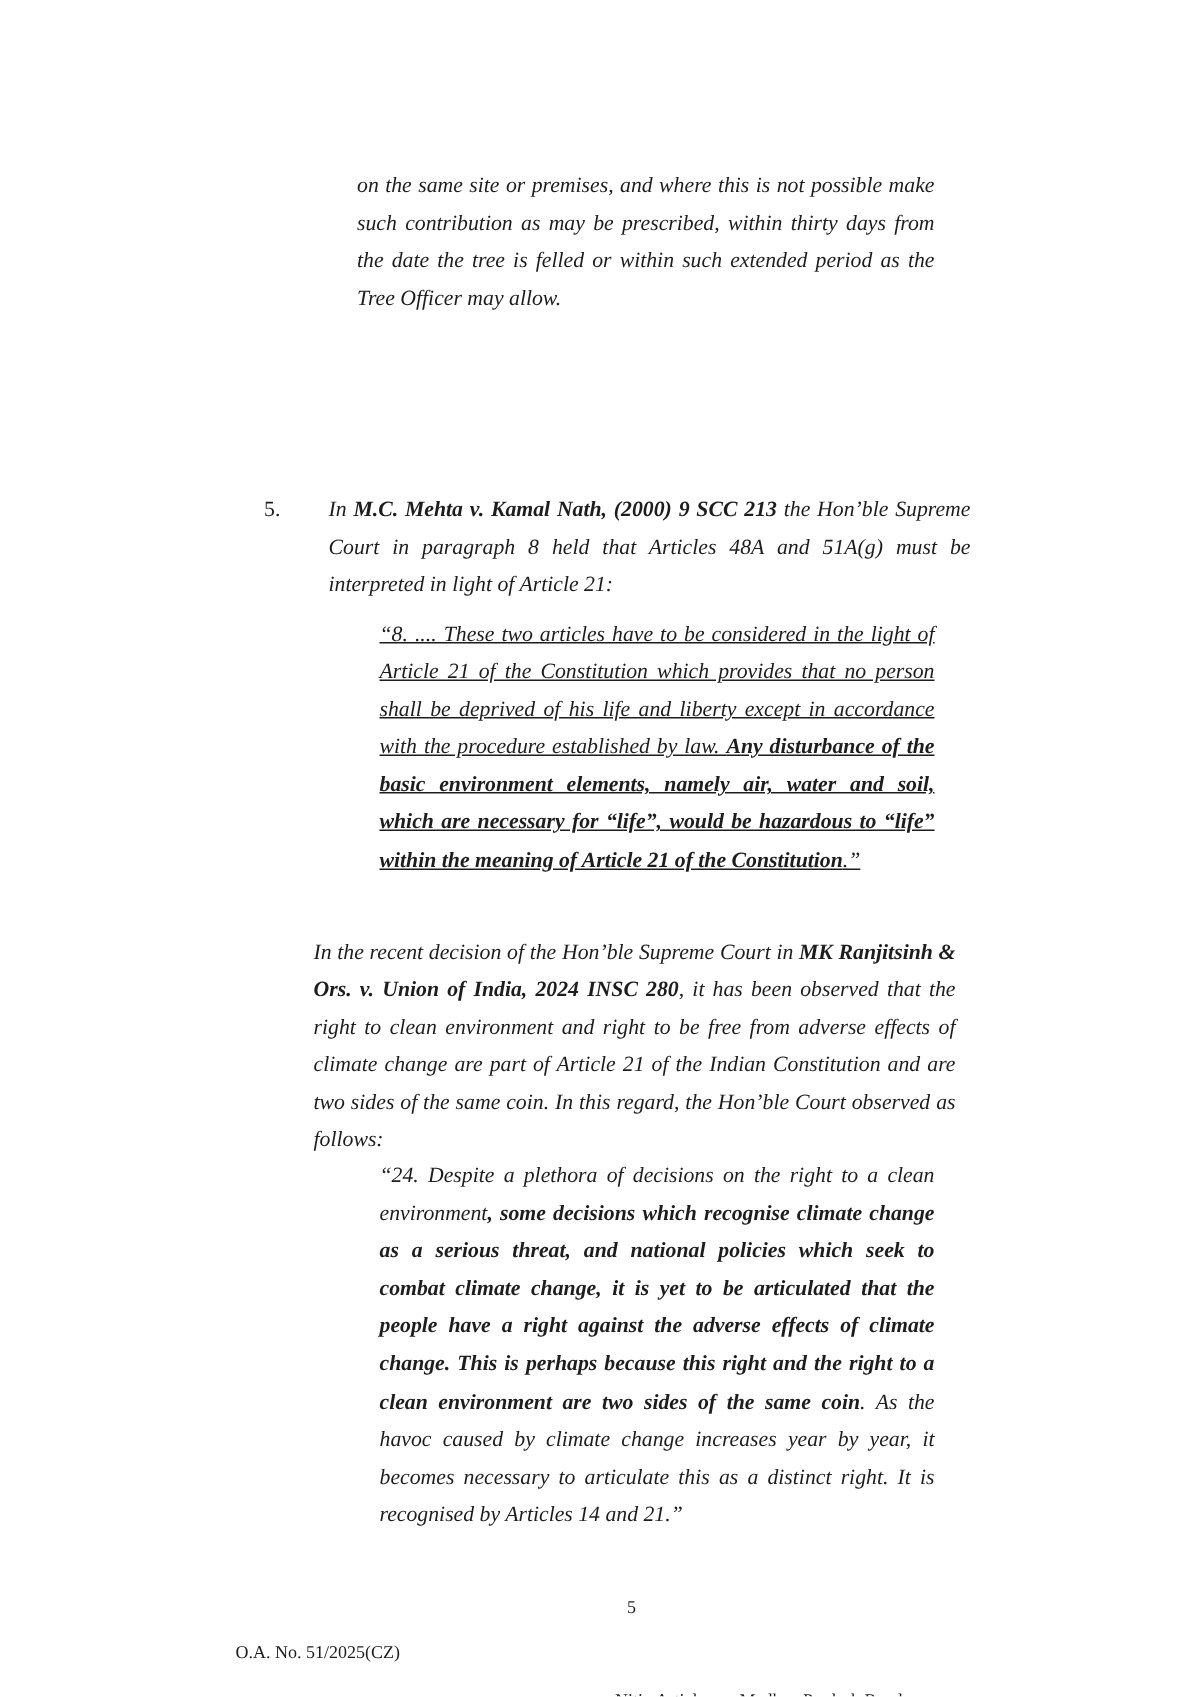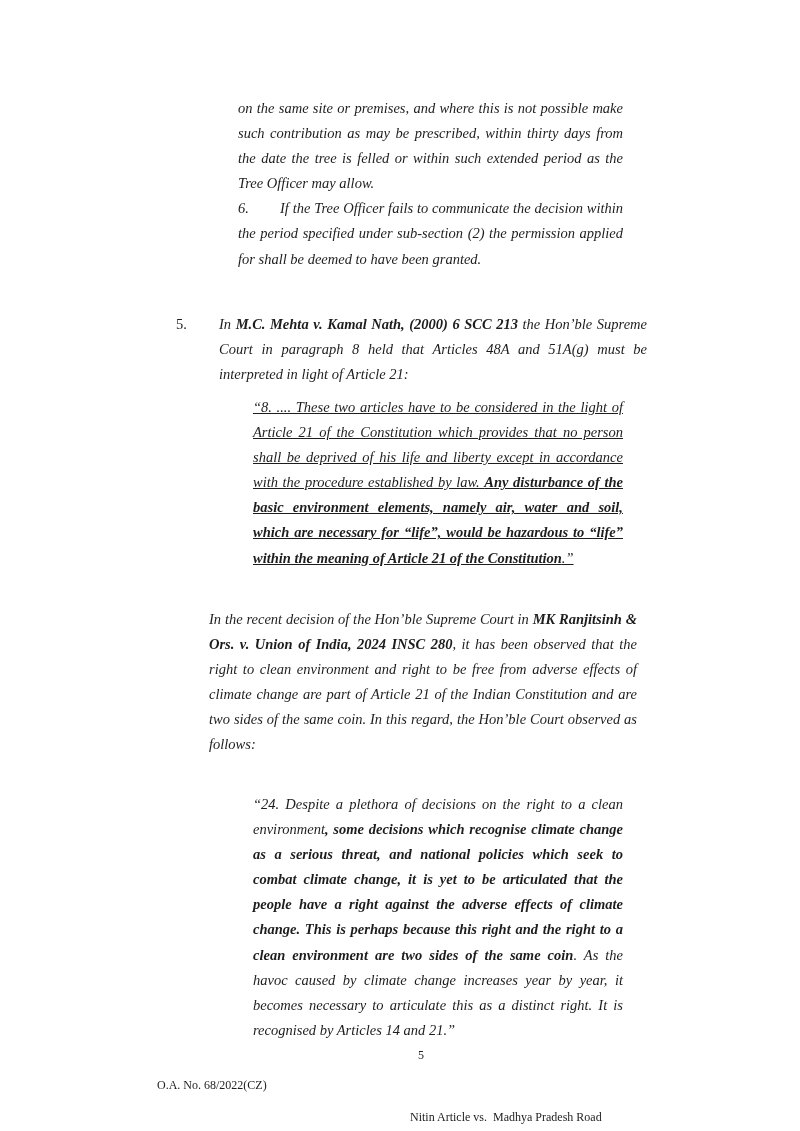--- a/index.html
+++ b/index.html
@@ -9,21 +9,21 @@
   }
   .page {
     position: relative;
     width: 800px;
     height: 1131px;
     background: #ffffff;
     font-family: "Liberation Serif", "DejaVu Serif", serif;
     color: #1d1d1d;
     overflow: hidden;
   }
-  .abs { position: absolute; }
+  .abs { position: absolute; margin-top: 16px; }
   .body-text {
     font-style: italic;
     font-size: 14.5px;
     line-height: 25.1px;
     text-align: justify;
   }
   .body-text p { margin: 0; }
   b { font-weight: bold; }
   .qnum {
     display: inline-block;
@@ -47,42 +47,41 @@
     font-size: 12px;
   }
 </style>
 </head>
 <body>
 
 <div class="page">
 
   <section class="abs body-text" style="left:238px; top:96px; width:385px;">
     <p><span>on the same site or premises, and where this is not possible make such contribution as may be prescribed, within thirty days from the date the tree is felled or within such extended period as the Tree Officer may allow.</span></p>
-    <p><span class="qnum">6.</span><span>If the Tree Officer fails to communicate the decision within the period specified under sub-section (2) the permission applied for shall be deemed to have been granted.</span></p>
   </section>
 
   <section class="abs body-text" style="left:219px; top:312px; width:428px;">
     <span class="hang-num">5.</span>
-    <p><span>In </span><b>M.C. Mehta v. Kamal Nath, (2000) 6 SCC 213</b><span> the Hon’ble Supreme Court in paragraph 8 held that Articles 48A and 51A(g) must be interpreted in light of Article 21:</span></p>
+    <p><span>In </span><b>M.C. Mehta v. Kamal Nath, (2000) 9 SCC 213</b><span> the Hon’ble Supreme Court in paragraph 8 held that Articles 48A and 51A(g) must be interpreted in light of Article 21:</span></p>
   </section>
 
   <section class="abs body-text" style="left:253px; top:395px; width:370px;text-decoration:underline;">
     <p><span>“8. .... These two articles have to be considered in the light of Article 21 of the Constitution which provides that no person shall be deprived of his life and liberty except in accordance with the procedure established by law. </span><b>Any disturbance of the basic environment elements, namely air, water and soil, which are necessary for “life”, would be hazardous to “life” within the meaning of Article 21 of the Constitution</b><span>.”</span></p>
   </section>
 
   <section class="abs body-text" style="left:209px; top:607px; width:428px;">
     <p><span>In the recent decision of the Hon’ble Supreme Court in </span><b>MK Ranjitsinh &amp; Ors. v. Union of India, 2024 INSC 280</b><span>, it has been observed that the right to clean environment and right to be free from adverse effects of climate change are part of Article 21 of the Indian Constitution and are two sides of the same coin. In this regard, the Hon’ble Court observed as follows:</span></p>
   </section>
 
-  <section class="abs body-text" style="left:253px; top:792px; width:370px;">
+  <section class="abs body-text" style="left:253px; top:756px; width:370px;">
     <p><span>“24. Despite a plethora of decisions on the right to a clean environment</span><b>, some decisions which recognise climate change as a serious threat, and national policies which seek to combat climate change, it is yet to be articulated that the people have a right against the adverse effects of climate change. This is perhaps because this right and the right to a clean environment are two sides of the same coin</b><span>. As the havoc caused by climate change increases year by year, it becomes necessary to articulate this as a distinct right. It is recognised by Articles 14 and 21.”</span></p>
   </section>
 
   <div class="abs page-number" style="left:418px; top:1048px;">5</div>
 
-  <div class="abs footer-text" style="left:157px; top:1077px;">O.A. No. 68/2022(CZ)</div>
+  <div class="abs footer-text" style="left:157px; top:1077px;">O.A. No. 51/2025(CZ)</div>
 
   <div class="abs footer-text" style="left:410px; top:1074px;">
     <div>Nitin Article vs.  Madhya Pradesh Road</div>
     
   </div>
 
 </div>
 
 </body></html>

